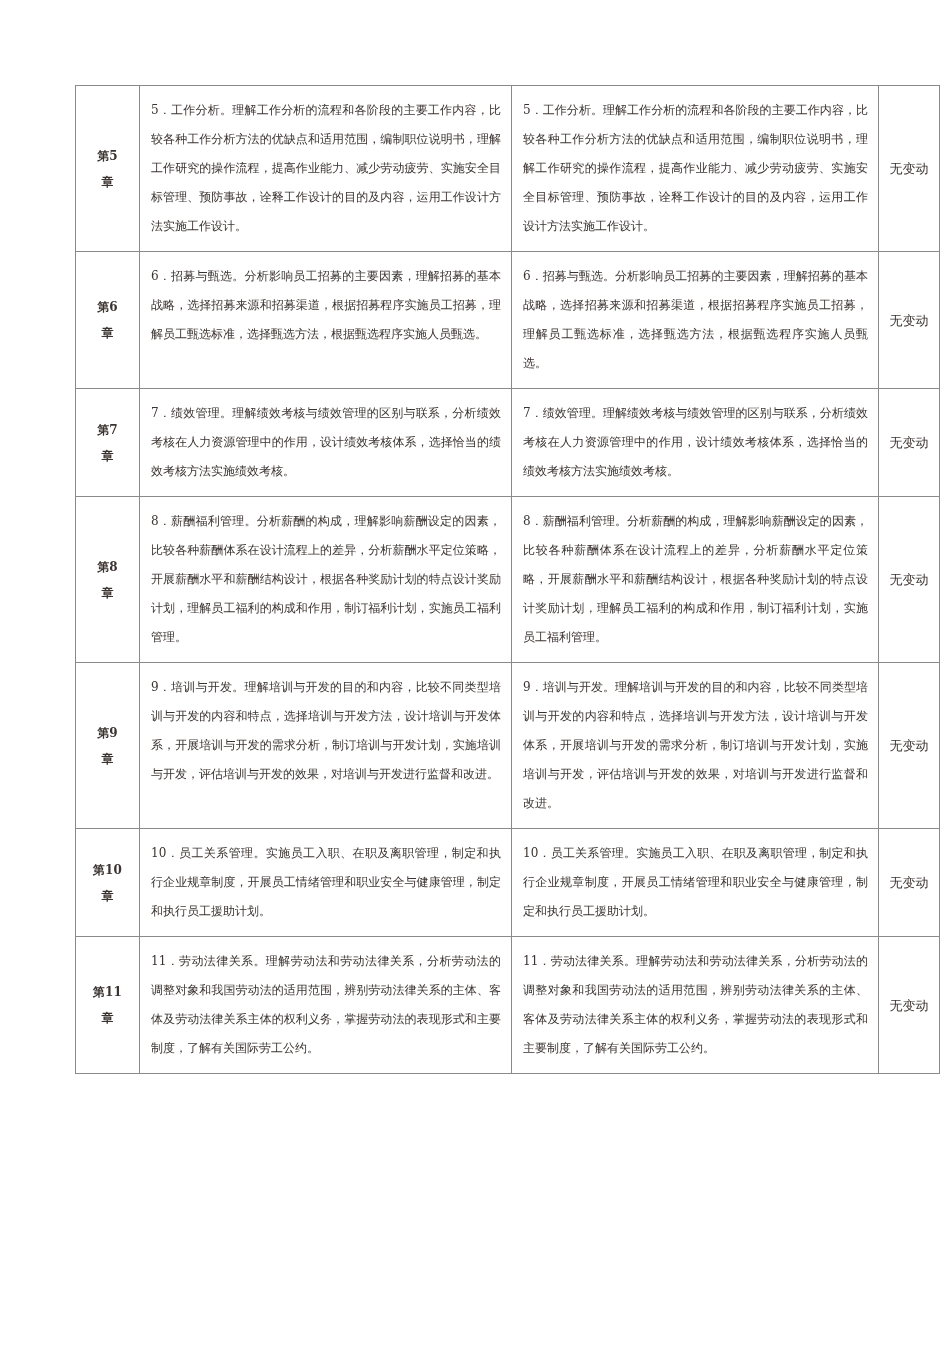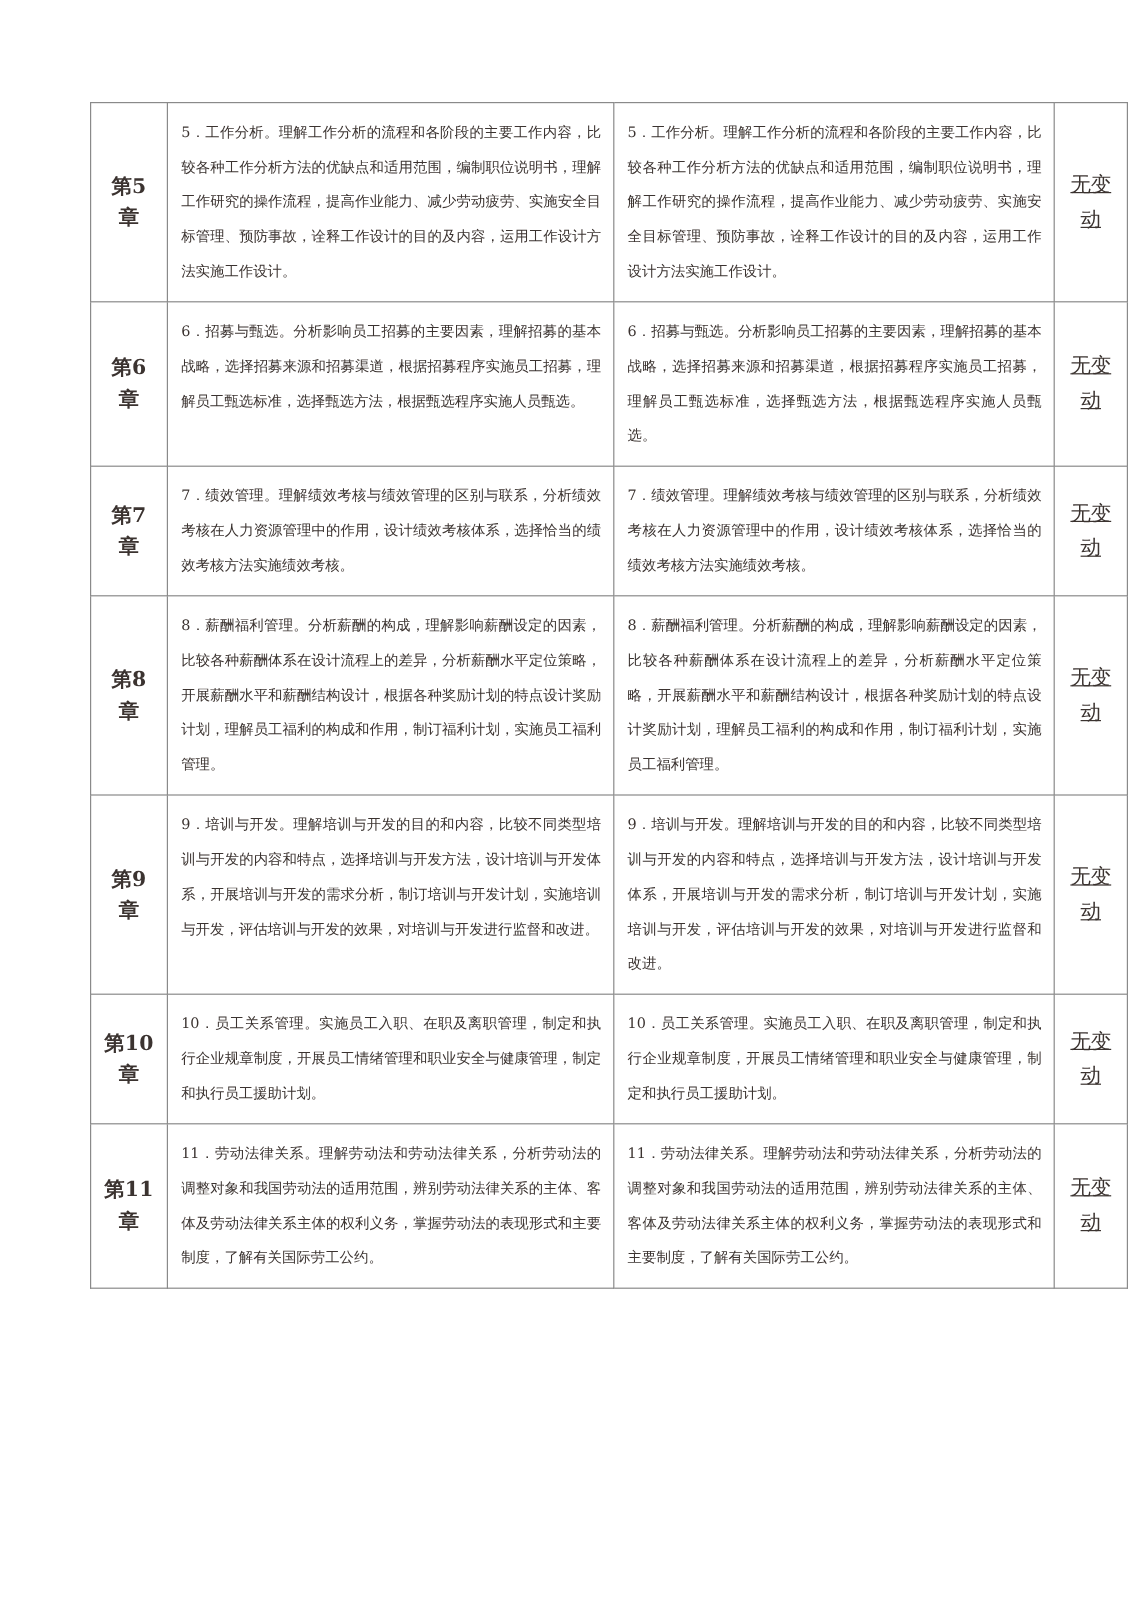--- a/index.html
+++ b/index.html
@@ -31,21 +31,21 @@
   }
   .doc-table td {
     border: 1px solid #8a8a8a;
     vertical-align: middle;
     padding: 0;
   }
   td.chapter-cell {
     width: 57px;
     text-align: center;
     font-weight: bold;
-    font-size: 17px;
+    font-size: 12px;
     line-height: 26px;
     letter-spacing: 0.2px;
     padding: 2px 3px;
     color: #3b3330;
   }
   td.desc-cell {
     width: 350px;
     padding: 10px 10px 10px 11px;
     font-size: 12px;
     line-height: 29px;
@@ -53,25 +53,24 @@
     text-justify: inter-ideograph;
     vertical-align: top;
     color: #3b3330;
   }
   td.desc-cell-right {
     width: 345px;
   }
   td.status-cell {
     width: 48px;
     text-align: center;
-    font-size: 17px;
+    font-size: 13px;
     line-height: 29px;
     padding: 2px 6px;
     color: #3b3330;
-    text-decoration: underline;
   }
   .cell-text {
     display: block;
     white-space: pre-wrap;
   }
   .chapter-text {
     display: block;
     white-space: pre-wrap;
   }
 </style>

